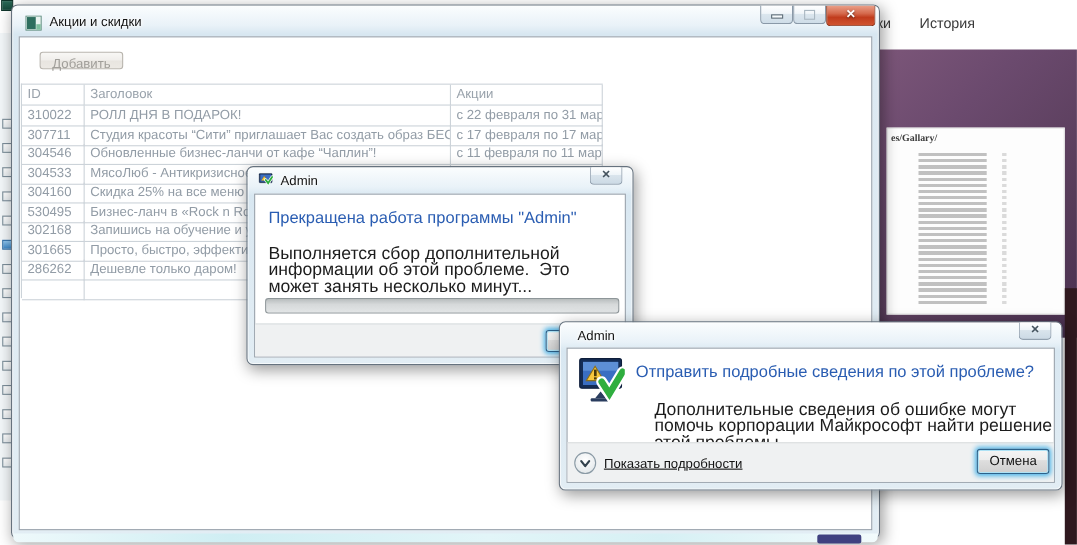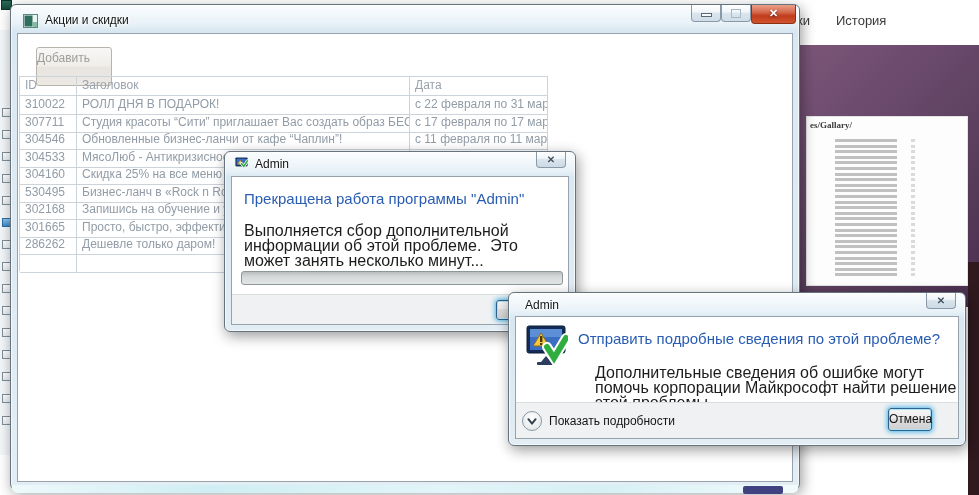--- a/index.html
+++ b/index.html
@@ -53,23 +53,23 @@
   .win-btn { position:absolute; top:0; height:17px; border:1px solid #8a99a8; border-top:0;
     border-radius:0 0 4px 4px; background:linear-gradient(#ffffff,#f0f5f9 45%,#dbe6ee 50%,#cfdde8); }
   .win-btn.min { right:78px; width:30px; } .win-btn.max { right:48px; width:30px; }
   .win-btn.close { right:3px; width:45px; height:19px; border-color:#8c3014;
     background:linear-gradient(#eba089,#d56a4d 40%,#c13c1d 60%,#d0542f);
     color:#fff; font-size:11px; font-weight:bold; text-align:center; line-height:17px;
     text-shadow:0 1px 2px rgba(0,0,0,.6); }
   .glyph-min { width:11px; height:4px; margin:8px auto 0; background:#f6fafc; border:1px solid #5a6a76; }
   .glyph-max { width:10px; height:9px; margin:4px auto 0; border:1px solid #a9b7c1; background:transparent; }
   .main-content { inset:28px 6px 7px 6px; }
-  .add-btn { position:absolute; left:18px; top:13px; width:76px; height:39px; border:1px solid #b8b4ad;
+  .add-btn { position:absolute; left:18px; top:13px; width:76px; height:16px; border:1px solid #b8b4ad;
     border-radius:3px; background:linear-gradient(#f8f7f5,#f0eeeb 48%,#e8e5e0 52%,#ece9e4);
-    color:#a09e99; font-size:12px; text-align:left; line-height:21px; }
+    color:#a09e99; font-size:12px; text-align:center; line-height:21px; }
 
   
   .grid { position:absolute; left:1px; top:42px; width:529px; border-top:1px solid #ccd3d9; border-left:1px solid #ccd3d9; }
   .grow { display:grid; grid-template-columns:57px 333px 138px; height:17.5px; }
   .grow.head { height:19px; }
   .grow > div { border-right:1px solid #ccd3d9; border-bottom:1px solid #ccd3d9;
     font-size:12px; color:#929ca6; padding:1px 0 17px 5px; white-space:nowrap; overflow:hidden; }
   .grow.head > div { color:#9aa3ac; }
 
   
@@ -83,21 +83,21 @@
   .dlg1 .footer { height:30px; }
   .d1-hidden-btn { right:12px; top:5px; width:60px; height:20px; }
 
   
   .dlg2 { left:508px; top:292px; width:458px; height:154px; z-index:30; }
   .dlg2 .panel { inset:23px 6px 6px 6px;padding-left:45px; }
   .wer-icon { position:absolute; left:10px; top:8px; width:42px; height:46px; }
   .dlg2 .footer { height:36px; }
   .chev-btn { position:absolute; left:6px; top:8px; width:20px; height:20px; border-radius:50%;
     border:1px solid #8a9aa5; background:radial-gradient(circle at 50% 35%,#ffffff,#dde3e6); }
-  .chev-label { position:absolute; left:33px; top:11px; font-size:12px; color:#141414; }
+  .chev-label { position:absolute; left:33px; top:11px; font-size:12px; color:#141414;text-decoration:underline; }
 
   
   .bottom-band { position:absolute; left:12px; top:485px; width:786px; height:8px; z-index:11;
     background:linear-gradient(90deg,#eef9fb,#cfeef3 25%,#e2f5f8 55%,#d6f0f4 75%,#f2fbfc); border-radius:0 0 5px 5px; }
   .navy-chip { position:absolute; left:743px; top:486px; width:40px; height:8px; background:#3f4180; border-radius:2px; z-index:12; }
 </style>
 </head>
 <body>
 
 <div class="bg-menu" style="left:797px;">ки</div>
@@ -146,21 +146,21 @@
     <div class="win-btn close"><span>✕</span></div>
   </div>
 
   <div class="panel main-content">
     <div class="add-btn">Добавить</div>
 
     <div class="grid">
       <div class="grow head">
         <div>ID</div>
         <div>Заголовок</div>
-        <div>Дата</div>
+        <div>Акции</div>
       </div>
       <div class="grow">
         <div>310022</div>
         <div>РОЛЛ ДНЯ В ПОДАРОК!</div>
         <div>с 22 февраля по 31 марта</div>
       </div>
       <div class="grow">
         <div>307711</div>
         <div>Студия красоты “Сити” приглашает Вас создать образ БЕСПЛАТНО!</div>
         <div>с 17 февраля по 17 марта</div>
@@ -255,16 +255,16 @@
     </svg>
     <div class="heading" style="left:62px;top:13px;">Отправить подробные сведения по этой проблеме?</div>
     <div class="bodytext" style="left:79px;top:48px;width:382px;">Дополнительные сведения об ошибке могут помочь корпорации Майкрософт найти решение этой проблемы.</div>
     <div class="footer">
       <div class="chev-btn">
         <svg viewBox="0 0 20 20" style="width:18px;height:18px;margin:0;">
           <polyline points="6,8 10,13 14,8" fill="none" stroke="#33424d" stroke-width="2.2" stroke-linecap="round" stroke-linejoin="round"></polyline>
         </svg>
       </div>
       <div class="chev-label">Показать подробности</div>
-      <div class="btn7 focused" style="left:372px;top:5px;width:44px;">Отмена</div>
+      <div class="btn7 focused" style="left:372px;top:5px;width:66px;">Отмена</div>
     </div>
   </div>
 </div>
 
 </body></html>

